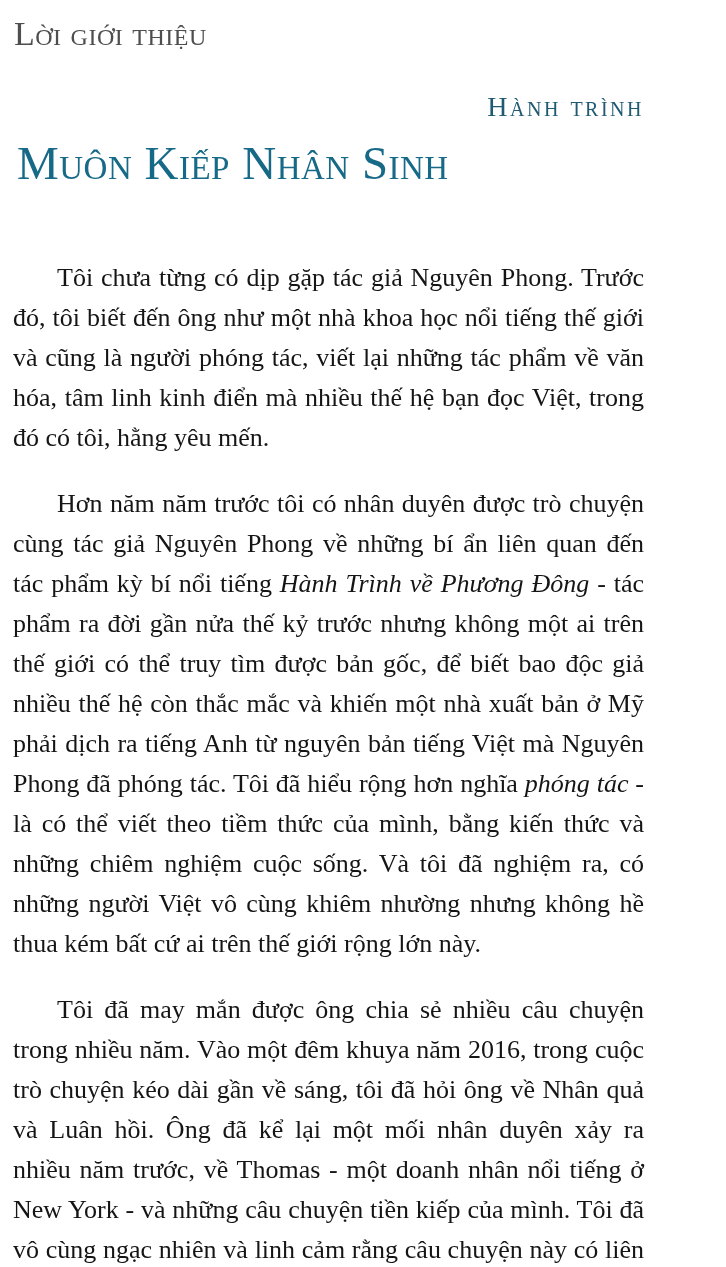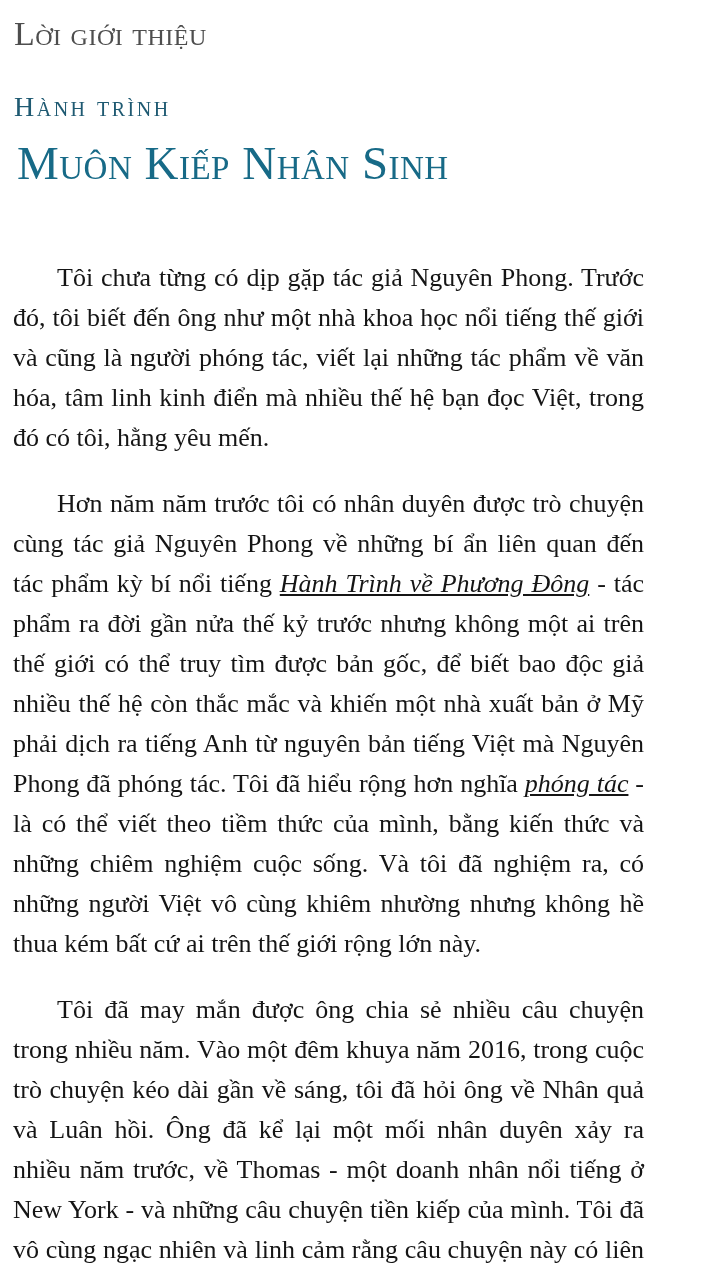--- a/index.html
+++ b/index.html
@@ -27,20 +27,21 @@
     color: var(--kicker_color, #4e4e4e);
   }
   .subtitle {
     margin: 40px 0 0 1px;
     font-size: 28px;
     line-height: 30px;
     font-variant: small-caps;
     letter-spacing: 2.5px;
     font-weight: 400;
     color: var(--subtitle_color, #1f5a72);
+    text-align: right;
   }
   .title {
     margin: 14px 0 0 4px;
     font-size: 47px;
     line-height: 54px;
     font-variant: small-caps;
     letter-spacing: 0.5px;
     font-weight: 400;
     color: var(--title_color, #176a87);
   }
@@ -51,21 +52,20 @@
   .para {
     margin: 0 0 26px 0;
     font-size: 26px;
     line-height: 40px;
     text-align: justify;
     text-indent: 44px;
     text-justify: inter-word;
   }
   .para em {
     font-style: italic;
-    text-decoration: underline;
   }
 </style>
 </head>
 <body>
 
 <div class="page">
   <header>
     <h2 class="kicker">Lời giới thiệu</h2>
     <h3 class="subtitle">Hành trình</h3>
     <h1 class="title">Muôn Kiếp Nhân Sinh</h1>

